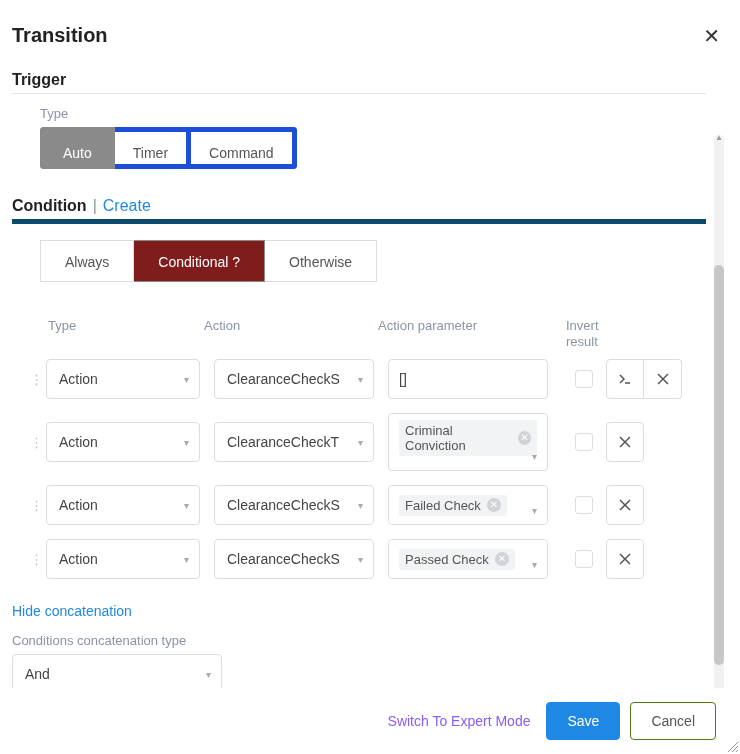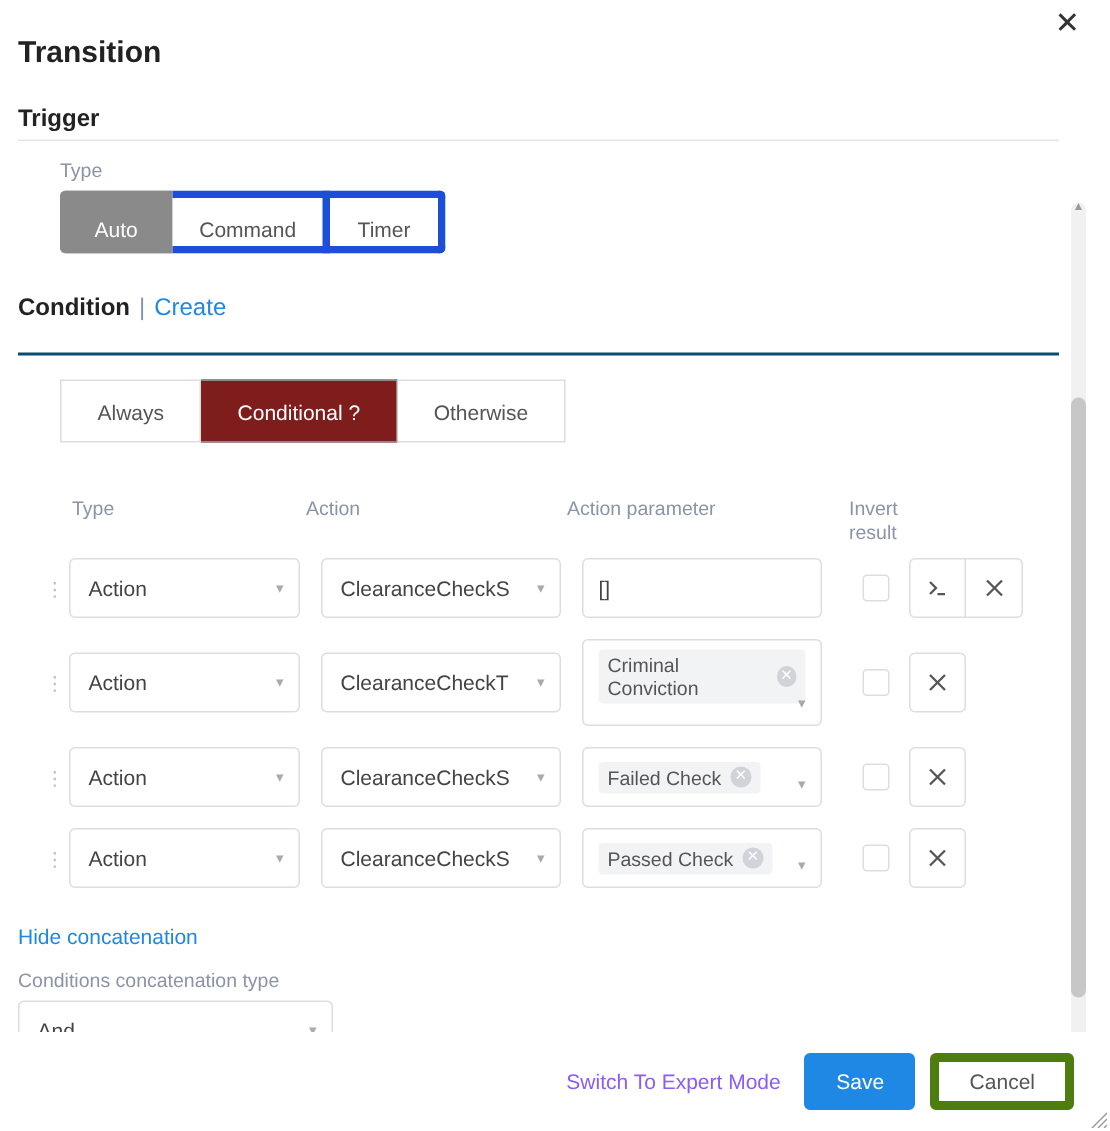--- a/index.html
+++ b/index.html
@@ -15,21 +15,21 @@
   }
   .modal {
     padding: 10px 12px 0 12px;
     height: 754px;
     display: flex;
     flex-direction: column;
   }
   .header-row {
     display: flex;
     justify-content: space-between;
-    align-items: flex-start;
+    align-items: center;
     gap: 39px;
   }
   .title {
     font-size: 20px;
     font-weight: 600;
     margin: 14px 0 18px 0;
     color: #222;
   }
   .close-x {
     font-size: 20px;
@@ -80,22 +80,22 @@
   .seg-btn + .seg-btn { border-left: none; }
   .seg-btn.active {
     background: #8a8a8a;
     border-color: #8a8a8a;
     color: #fff;
   }
   .cond-head-row {
     display: flex;
     align-items: baseline;
     gap: 6px;
-    border-bottom: 2px solid #0c4a6e;
-    padding-bottom: 20px;
+    border-bottom: 5px solid #0c4a6e;
+    padding-bottom: 4px;
     margin: 6px 0 16px 0;
   }
   .cond-head-row .section-inline {
     font-size: 16px;
     font-weight: 600;
     color: #222;
   }
   .cond-head-row .pipe { color: #8a94a6; font-size: 16px; }
   .cond-head-row .create-link {
     color: #1f88e5;
@@ -284,21 +284,21 @@
   .btn {
     height: 38px;
     padding: 0 20px;
     border-radius: 4px;
     cursor: pointer;
     font-size: 14px;
     display: inline-flex;
     align-items: center;
   }
   .btn-primary { background: #1f88e5; color: #fff; border: 1px solid #1f88e5; }
-  .btn-default { background: #fff; color: #555; border: 6px solid #4d7c0f; }
+  .btn-default { background: #fff; color: #555; border: 1px solid #4d7c0f; }
   .fake-scrollbar {
     position: absolute;
     right: 4px;
     top: 70px;
     width: 10px;
     height: 630px;
     background: #f1f1f1;
     border-radius: 5px;
   }
   .fake-thumb {
@@ -338,22 +338,22 @@
     <div class="title">Transition</div>
     <div class="close-x">✕</div>
   </div>
 
   <div class="scroll-area">
 
     <div class="section-label">Trigger</div>
     <div class="sub-label">Type</div>
     <div class="seg-group">
       <div class="seg-btn active">Auto</div>
+      <div class="seg-btn">Timer</div>
       <div class="seg-btn">Command</div>
-      <div class="seg-btn">Timer</div>
     </div>
 
     <div class="cond-head-row">
       <span class="section-inline">Condition</span>
       <span class="pipe">|</span>
       <span class="create-link">Create</span>
     </div>
 
     <div class="cond-tabs">
       <div class="cond-tab">Always</div>

